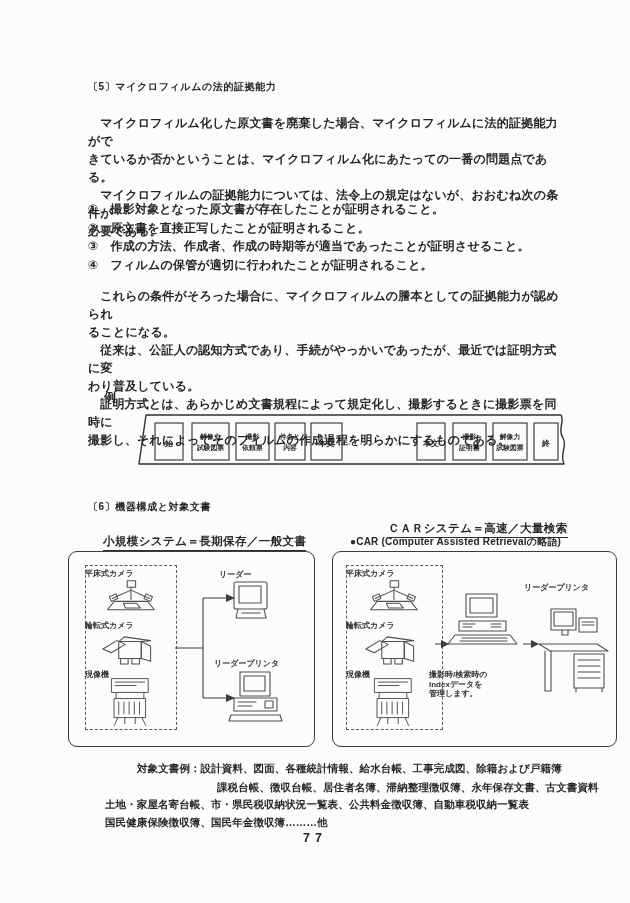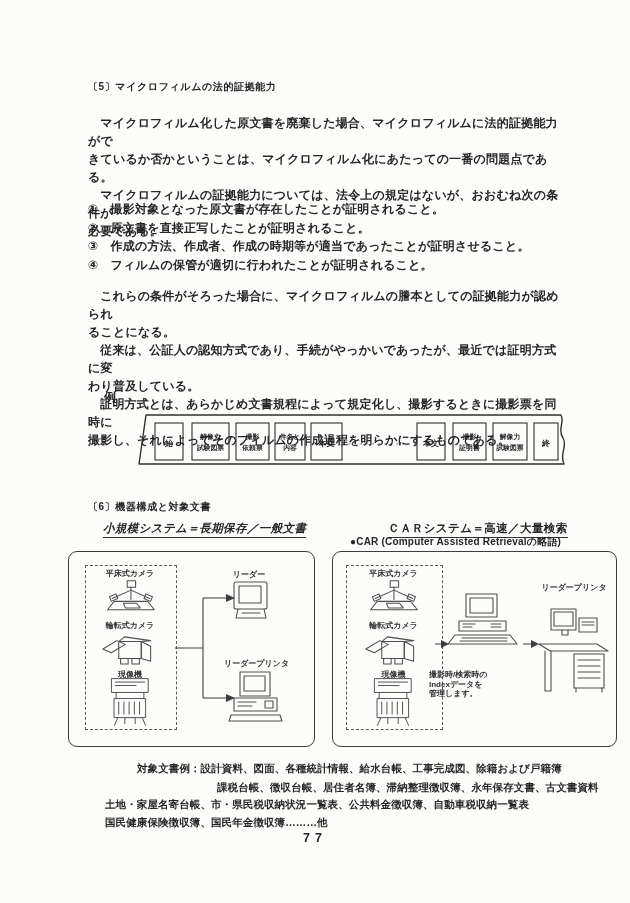--- a/index.html
+++ b/index.html
@@ -10,21 +10,21 @@
   }
   .page{position:relative;width:630px;height:903px;background:#fcfcfb;overflow:hidden;}
   .txt{position:absolute;white-space:pre-line;color:#262626;}
   .heading{font-size:10px;font-weight:bold;letter-spacing:0.6px;}
   .body12{font-size:12px;line-height:18px;font-weight:600;letter-spacing:0.2px;width:480px;}
   .list12{font-size:12px;line-height:18.5px;font-weight:600;letter-spacing:0.2px;width:490px;}
   .subtitle{font-size:11.5px;font-weight:bold;letter-spacing:0.4px;border-bottom:1.5px solid #2e2e2e;padding-bottom:1px;}
   .note{font-size:10px;font-weight:600;letter-spacing:0.2px;}
   .sysbox{position:absolute;border:1.5px solid #3c3c3c;border-radius:9px;}
   .dashbox{position:absolute;border:1.2px dashed #5a5a5a;}
-  .eqlabel{position:absolute;font-size:8px;font-weight:600;color:#333;text-align:center;white-space:nowrap;}
+  .eqlabel{position:absolute;font-size:8px;font-weight:600;color:#333;text-align:left;white-space:nowrap;}
   .caption{position:absolute;font-size:8px;line-height:9.5px;font-weight:600;color:#333;white-space:pre-line;}
   .icon{position:absolute;}
   .lineart path,.lineart rect,.lineart line{stroke:#4e4e4e;fill:none;stroke-width:1.1;stroke-linejoin:round;stroke-linecap:round;}
   .film{position:absolute;left:95px;top:402px;}
   .film .outline{stroke:#2f2f2f;fill:none;stroke-width:1.4;stroke-linejoin:round;}
   .film .cell{stroke:#2f2f2f;fill:none;stroke-width:1.1;}
   .film text{fill:#252525;font-weight:600;font-family:"Liberation Sans","DejaVu Sans",sans-serif;}
   .conn{position:absolute;left:0;top:0;}
   .conn path{stroke:#3d3d3d;fill:none;stroke-width:1.1;}
   .conn polygon{fill:#3d3d3d;stroke:none;}
@@ -75,21 +75,21 @@
     <text x="374.5" y="37" font-size="6.8" text-anchor="middle">撮影</text>
     <text x="374.5" y="48" font-size="6.8" text-anchor="middle">証明書</text>
     <rect class="cell" x="398" y="21" width="34" height="37"></rect>
     <text x="415" y="37" font-size="6.8" text-anchor="middle">解像力</text>
     <text x="415" y="48" font-size="6.8" text-anchor="middle">試験図票</text>
     <rect class="cell" x="439" y="21" width="24" height="37"></rect>
     <text x="451" y="44" font-size="8" text-anchor="middle">終</text>
   </svg>
 
   <div class="txt heading" style="left:88px;top:500px;">〔6〕機器構成と対象文書</div>
-  <div class="txt subtitle" style="left:103px;top:521px;font-style:italic;">小規模システム＝長期保存／一般文書</div>
+  <div class="txt subtitle" style="left:103px;top:534px;">小規模システム＝長期保存／一般文書</div>
   <div class="txt subtitle" style="left:388px;top:521px;">ＣＡＲシステム＝高速／大量検索</div>
   <div class="txt note" style="left:350px;top:535px;">●CAR (Computer Assisted Retrievalの略語)</div>
 
   <div class="sysbox" style="left:68px;top:551px;width:245px;height:194px;">
     <div class="dashbox" style="left:16px;top:13px;width:90px;height:163px;"></div>
 
     <div class="eqlabel" style="left:16px;top:16px;width:90px;">平床式カメラ</div>
     <svg class="icon lineart" style="left:31px;top:26px;" width="60" height="43" viewBox="0 0 64 46">
       <path d="M29,3 h9 v7 h-9 z"></path>
         <path d="M33,10 v13"></path>

